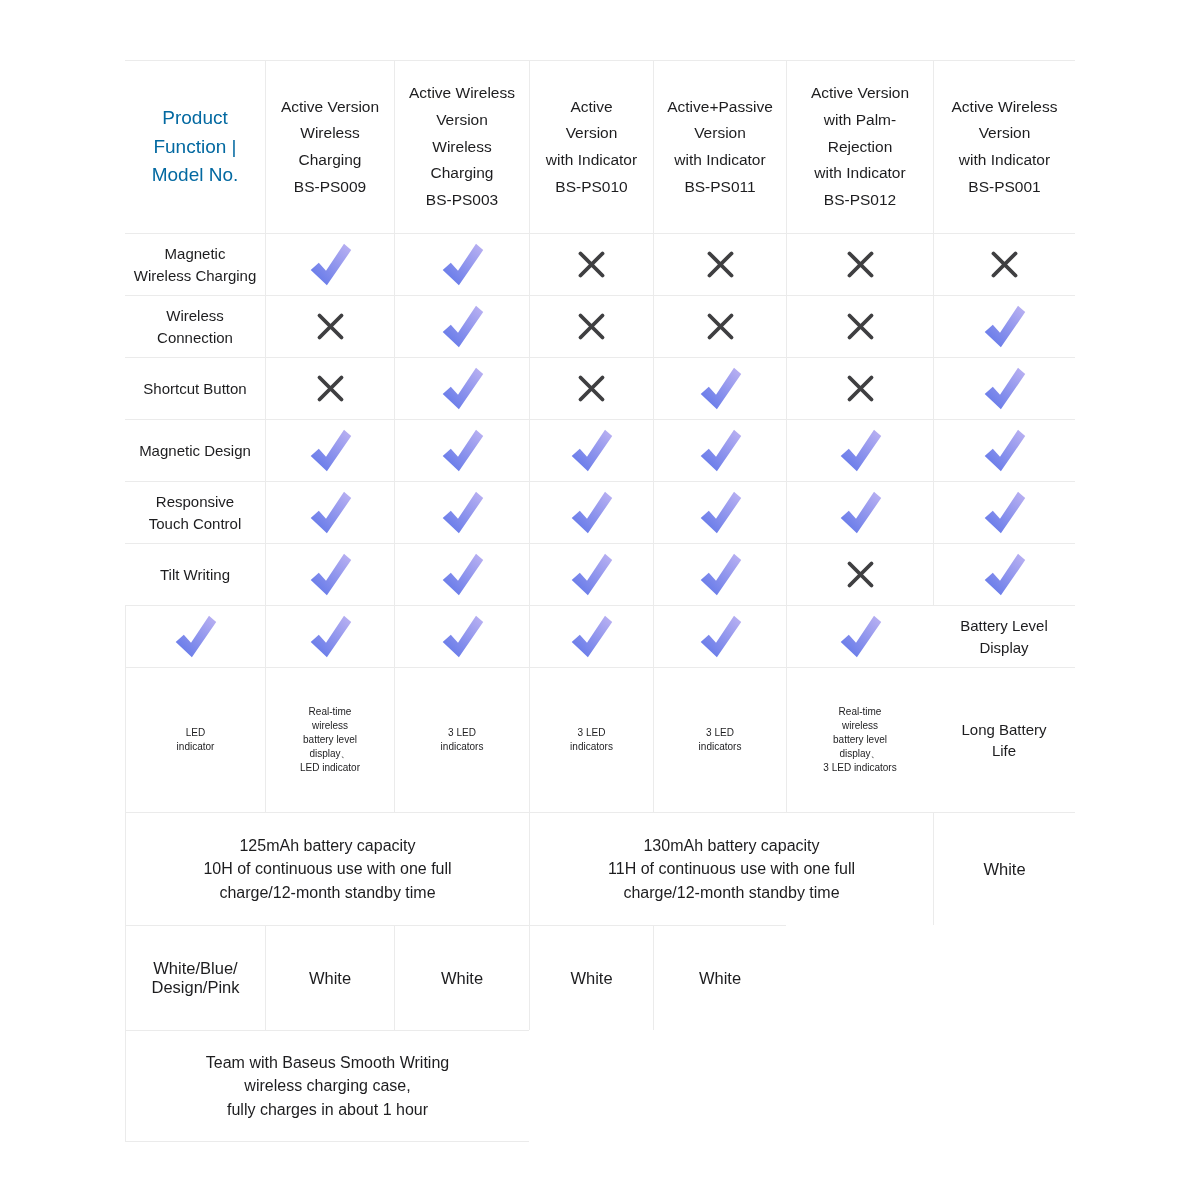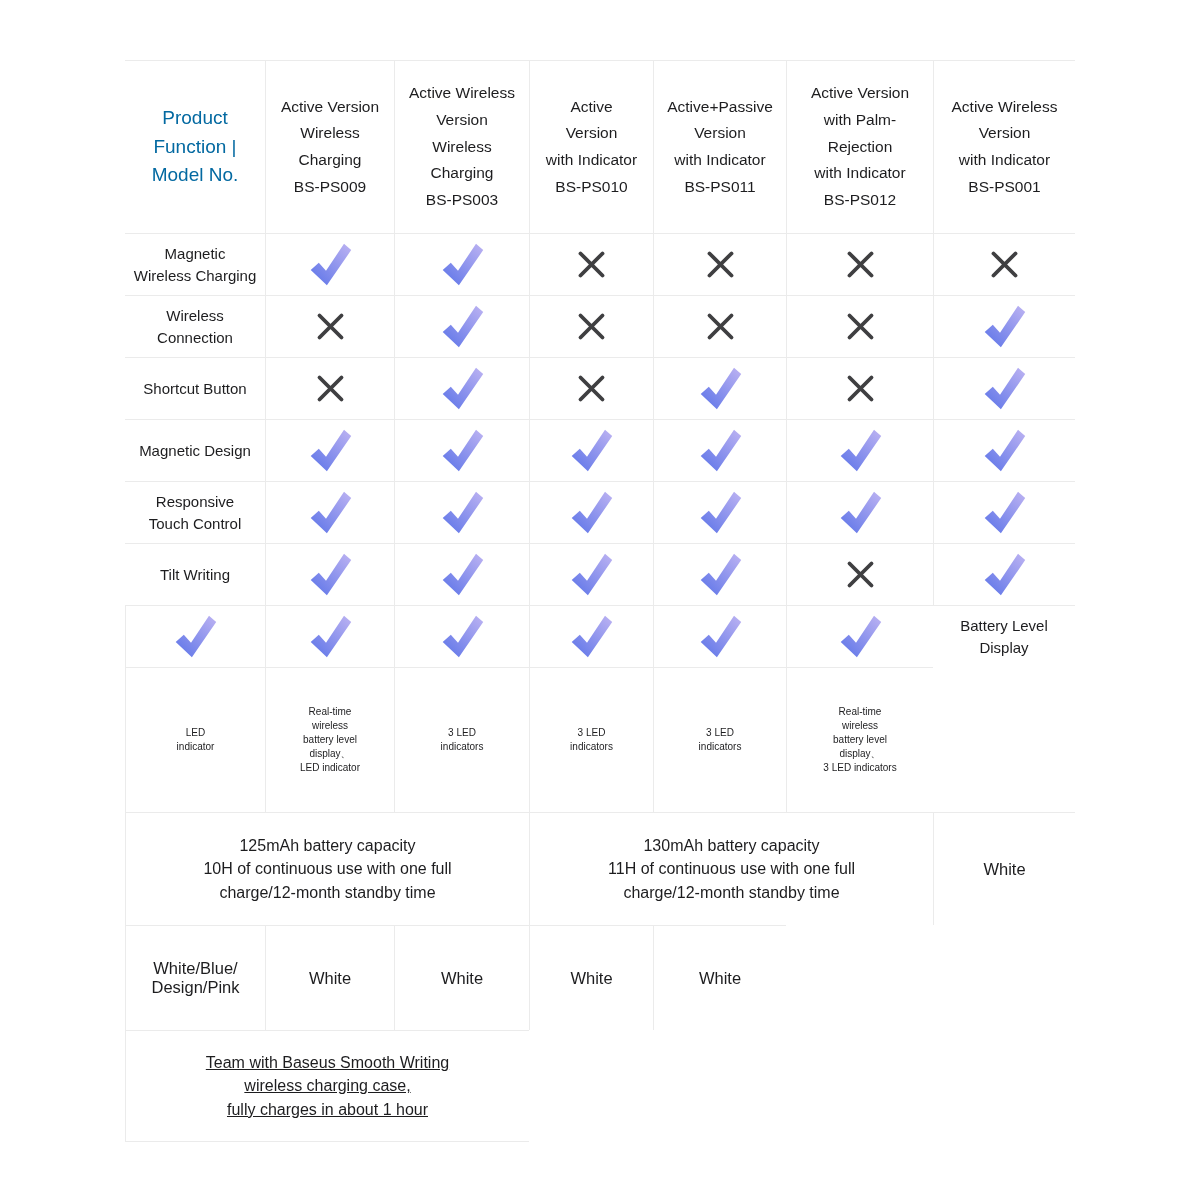--- a/index.html
+++ b/index.html
@@ -273,32 +273,34 @@
   <div class="cell vline battery-cell">3 LED
 indicators</div>
   <div class="cell vline battery-cell">3 LED
 indicators</div>
   <div class="cell vline battery-cell">Real-time
 wireless
 battery level
 display、
 3 LED indicators</div>
 
+  <div class="cell row-label">Long Battery
+Life</div>
   <div class="cell vline wide-cell" style="grid-column: span 3; text-align: center;">125mAh battery capacity
 10H of continuous use with one full
 charge/12-month standby time</div>
   <div class="cell vline wide-cell" style="grid-column: span 3;">130mAh battery capacity
 11H of continuous use with one full
 charge/12-month standby time</div>
 
   <div class="cell vline color-cell">White</div>
   <div class="cell vline color-cell">White/Blue/
 Design/Pink</div>
   <div class="cell vline color-cell">White</div>
   <div class="cell vline color-cell">White</div>
   <div class="cell vline color-cell">White</div>
   <div class="cell vline color-cell">White</div>
 
-  <div class="cell bottom vline wide-cell" style="grid-column: span 3; text-decoration: underline;">Team with Baseus Smooth Writing
+  <div class="cell bottom vline wide-cell" style="grid-column: span 3;">Team with Baseus Smooth Writing
 wireless charging case,
 fully charges in about 1 hour</div>
 
 </div>
 
 </body></html>

